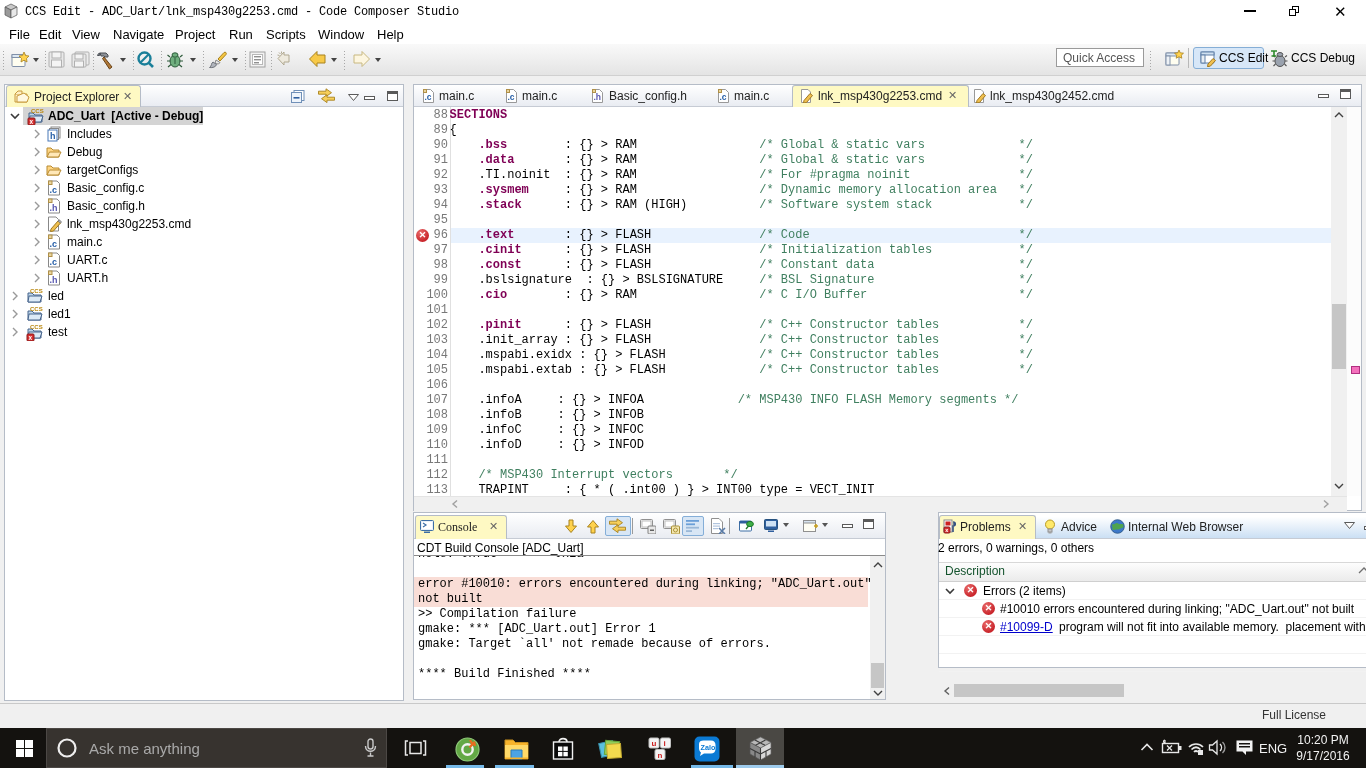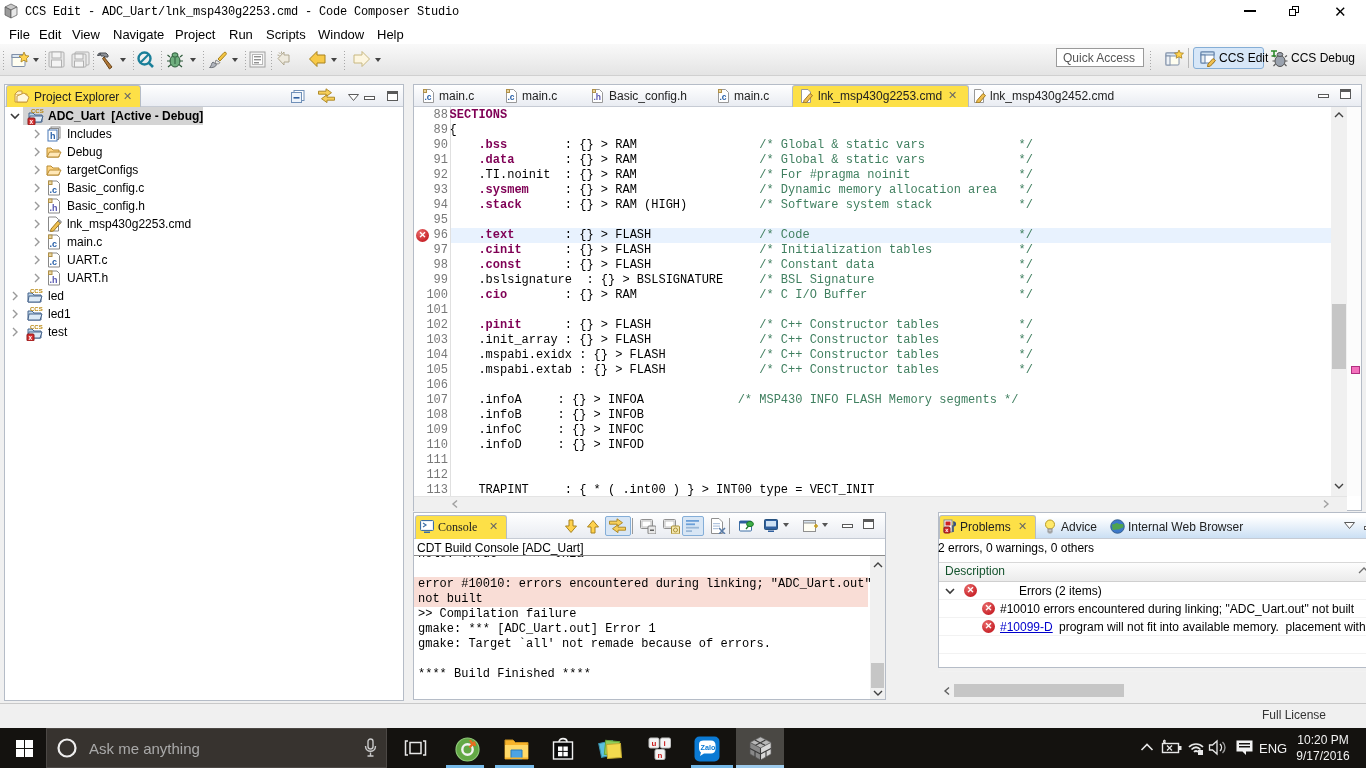--- a/index.html
+++ b/index.html
@@ -14,21 +14,21 @@
 .menu-item{position:absolute;top:5px;}
 #toolbar{left:0;top:44px;width:1366px;height:32px;background:linear-gradient(#f9f9f9,#e4e4e4);border-bottom:1px solid #d0d0d0;}
 .grip{position:absolute;top:6px;height:20px;width:3px;background-image:radial-gradient(circle,#a8a8a8 28%,transparent 34%);background-size:3px 3px;}
 .ddarr{position:absolute;width:0;height:0;border-left:3.5px solid transparent;border-right:3.5px solid transparent;border-top:4px solid #444;top:14px;}
 #quickaccess{left:1056px;top:48px;width:88px;height:19px;border:1px solid #9a9a9a;background:#fff;font-size:12px;color:#555;padding:2px 0 0 6px;}
 #ccsedit-btn{left:1193px;top:47px;width:71px;height:22px;background:#d7e7f8;border:1px solid #85aed6;border-radius:3px;}
 
 .panel{position:absolute;background:#fff;border:1px solid #b5bcc7;}
 .tabstrip{position:absolute;left:0;top:0;right:0;height:22px;background:linear-gradient(#ffffff,#e9ecf2);border-bottom:1px solid #c6cbd4;}
 .tabstrip.blue{background:linear-gradient(#ffffff 15%,#cbdff4);}
-.vtab{position:absolute;top:0;height:22px;background:#fde047;border:1px solid #b5bcc7;border-bottom:none;border-radius:3px 3px 0 0;}
+.vtab{position:absolute;top:0;height:22px;background:#fef9c3;border:1px solid #b5bcc7;border-bottom:none;border-radius:3px 3px 0 0;}
 .tabtext{position:absolute;top:4px;font-size:12px;color:#222;white-space:nowrap;}
 .tabx{position:absolute;top:4px;font-size:11px;color:#666;}
 
 .trow{position:absolute;left:0;height:18px;width:100%;font-size:12px;color:#000;}
 .tlabel{position:absolute;top:2px;white-space:nowrap;}
 .chev{position:absolute;width:10px;height:10px;}
 .kw{color:#7f0055;font-weight:bold;}
 .cm{color:#3f7f5f;}
 .codeline{position:absolute;left:0;white-space:pre;}
 
@@ -442,20 +442,21 @@
 <div class="codeline" style="top:210px;">    <span class="kw">.pinit</span>      : {} &gt; FLASH               <span class="cm">/* C++ Constructor tables           */</span></div>
 <div class="codeline" style="top:225px;">    .init_array : {} &gt; FLASH               <span class="cm">/* C++ Constructor tables           */</span></div>
 <div class="codeline" style="top:240px;">    .mspabi.exidx : {} &gt; FLASH             <span class="cm">/* C++ Constructor tables           */</span></div>
 <div class="codeline" style="top:255px;">    .mspabi.extab : {} &gt; FLASH             <span class="cm">/* C++ Constructor tables           */</span></div>
 <div class="codeline" style="top:270px;">&nbsp;</div>
 <div class="codeline" style="top:285px;">    .infoA     : {} &gt; INFOA             <span class="cm">/* MSP430 INFO FLASH Memory segments */</span></div>
 <div class="codeline" style="top:300px;">    .infoB     : {} &gt; INFOB</div>
 <div class="codeline" style="top:315px;">    .infoC     : {} &gt; INFOC</div>
 <div class="codeline" style="top:330px;">    .infoD     : {} &gt; INFOD</div>
 <div class="codeline" style="top:345px;">&nbsp;</div>
+<div class="codeline" style="top:360px;">    <span class="cm">/* MSP430 Interrupt vectors       */</span></div>
 <div class="codeline" style="top:375px;">    TRAPINT     : { * ( .int00 ) } &gt; INT00 type = VECT_INIT</div>
 
   </div>
 
   <div class="sb-track" style="left:917px;top:22px;width:16px;height:389px;"></div>
   <svg style="position:absolute;left:919px;top:26px;" width="12" height="8" viewBox="0 0 12 8">
       <path d="M2 6 L6 2 L10 6" fill="none" stroke="#404040" stroke-width="1.4"></path>
     </svg>
   <div class="sb-thumb" style="left:918px;top:219px;width:14px;height:65px;background:#c6c6c6;"></div>
   <svg style="position:absolute;left:919px;top:397px;" width="12" height="8" viewBox="0 0 12 8">
@@ -606,21 +607,21 @@
   <div style="position:absolute;left:6px;top:51px;font-size:12px;color:#14532d;">Description</div>
   <svg style="position:absolute;left:418px;top:53px;" width="14" height="8" viewBox="0 0 14 8">
       <path d="M2 7 L7 2 L12 7" fill="none" stroke="#707070" stroke-width="1.3"></path>
     </svg>
 
   <div class="prow" style="top:69px;">
     <svg class="chev" style="position:absolute;left:6px;top:4px;" width="10" height="10" viewBox="0 0 10 10">
         <path d="M1 3 L5 7 L9 3" fill="none" stroke="#3a3a3a" stroke-width="1.6"></path>
       </svg>
     <div class="err-ico" style="left:25px;top:2px;width:13px;height:13px;font-size:9px;line-height:13px;">✕</div>
-    <span style="position:absolute;left:44px;top:2px;margin-left:36px;">Errors (2 items)</span>
+    <span style="position:absolute;left:44px;top:2px;">Errors (2 items)</span>
   </div>
   <div class="prow" style="top:87px;">
     <div class="err-ico" style="left:43px;top:2px;width:13px;height:13px;font-size:9px;line-height:13px;">✕</div>
     <span style="position:absolute;left:61px;top:2px;white-space:nowrap;">#10010 errors encountered during linking; "ADC_Uart.out" not built</span>
   </div>
   <div class="prow" style="top:105px;">
     <div class="err-ico" style="left:43px;top:2px;width:13px;height:13px;font-size:9px;line-height:13px;">✕</div>
     <span style="position:absolute;left:61px;top:2px;color:#0000cc;text-decoration:underline;">#10099-D</span>
     <span style="position:absolute;left:120px;top:2px;white-space:nowrap;">program will not fit into available memory.&nbsp; placement with alignm</span>
   </div>

